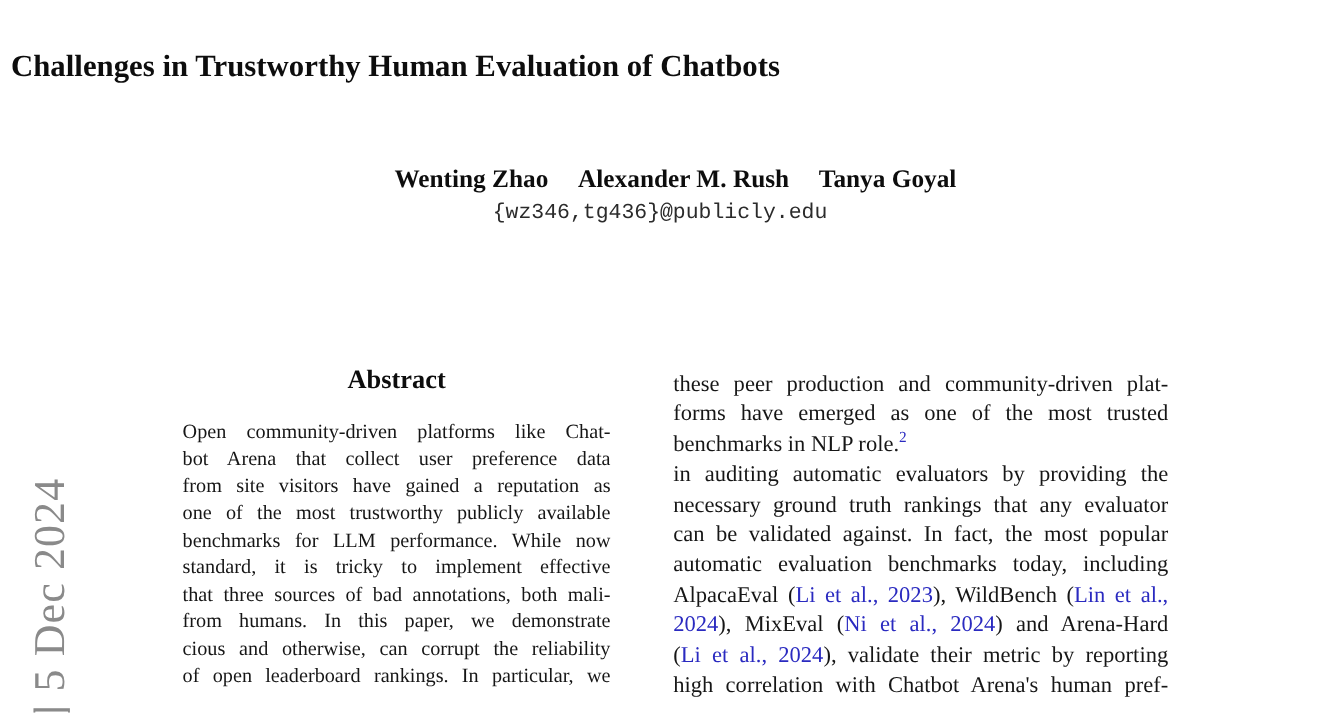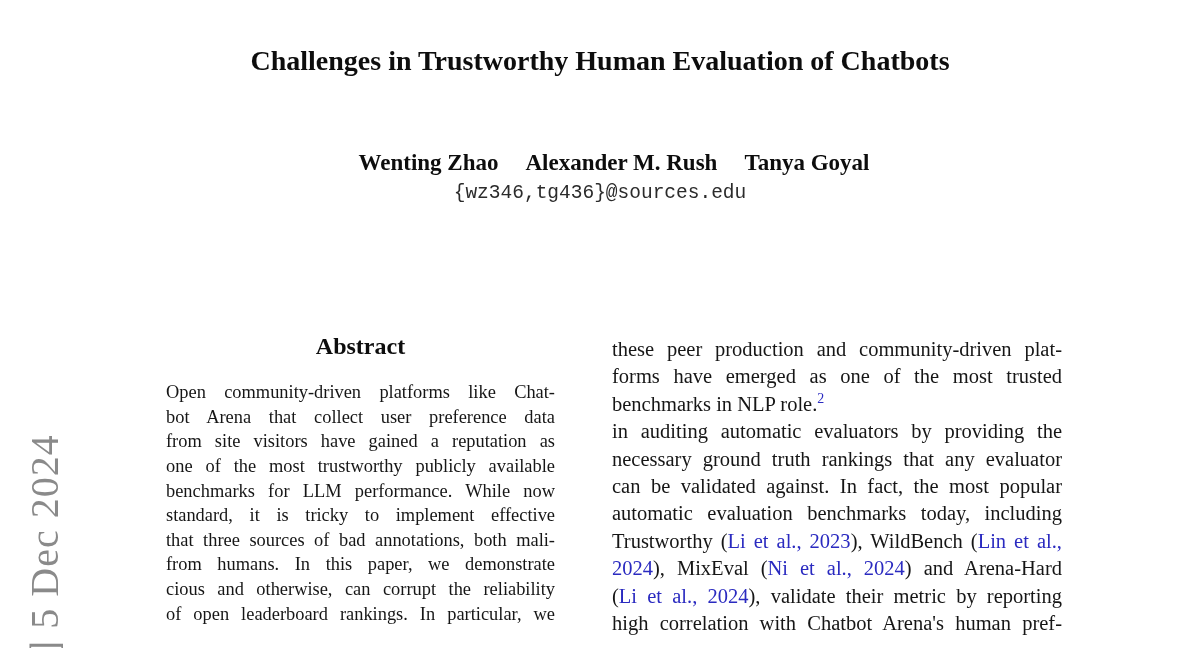--- a/index.html
+++ b/index.html
@@ -19,24 +19,24 @@
     transform-origin: 0 0;
     transform: rotate(-90deg);
     white-space: nowrap;
     font-size: 40px;
     line-height: 46px;
     color: #8a8a8a;
     letter-spacing: 1px;
   }
   .title {
     position: absolute;
-    left: 0; right: 0;
+    left: 10px; right: 0;
     top: 44px;
     margin: 0;
-    text-align: center;
+    text-align: left;
     font-size: 28px;
     line-height: 34px;
     font-weight: bold;
     color: #0d0d0d;
   }
   .authors {
     position: absolute;
     left: 0; right: 0;
     top: 149px;
     text-align: center;
@@ -98,21 +98,21 @@
 <body>
 
 <div class="page">
 
   <div class="watermark">] 5 Dec 2024</div>
 
   <h1 class="title">Challenges in Trustworthy Human Evaluation of Chatbots</h1>
 
   <div class="authors"><span class="author">Wenting Zhao</span><span class="author">Alexander M. Rush</span><span class="author">Tanya Goyal</span></div>
 
-  <div class="email">{wz346,tg436}@sources.edu</div>
+  <div class="email">{wz346,tg436}@publicly.edu</div>
 
   <section class="abstract">
     <h2>Abstract</h2>
     <div class="line j">Open community-driven platforms like Chat-</div>
     <div class="line j">bot Arena that collect user preference data</div>
     <div class="line j">from site visitors have gained a reputation as</div>
     <div class="line j">one of the most trustworthy publicly available</div>
     <div class="line j">benchmarks for LLM performance. While now</div>
     <div class="line j">standard, it is tricky to implement effective</div>
     <div class="line j">that three sources of bad annotations, both mali-</div>
@@ -122,19 +122,19 @@
   </section>
 
   <section class="rightcol">
     <div class="line j">these peer production and community-driven plat-</div>
     <div class="line j">forms have emerged as one of the most trusted</div>
     <div class="line"><span>benchmarks in NLP role.</span><sup class="link">2</sup></div>
     <div class="line j">in auditing automatic evaluators by providing the</div>
     <div class="line j">necessary ground truth rankings that any evaluator</div>
     <div class="line j">can be validated against. In fact, the most popular</div>
     <div class="line j">automatic evaluation benchmarks today, including</div>
-    <div class="line j"><span>Trustworthy (</span><span class="link">Li et al., 2023</span><span>), WildBench (</span><span class="link">Lin et al.,</span></div>
+    <div class="line j"><span>AlpacaEval (</span><span class="link">Li et al., 2023</span><span>), WildBench (</span><span class="link">Lin et al.,</span></div>
     <div class="line j"><span class="link">2024</span><span>), MixEval (</span><span class="link">Ni et al., 2024</span><span>) and Arena-Hard</span></div>
     <div class="line j"><span>(</span><span class="link">Li et al., 2024</span><span>), validate their metric by reporting</span></div>
     <div class="line j">high correlation with Chatbot Arena's human pref-</div>
   </section>
 
 </div>
 
 </body></html>

